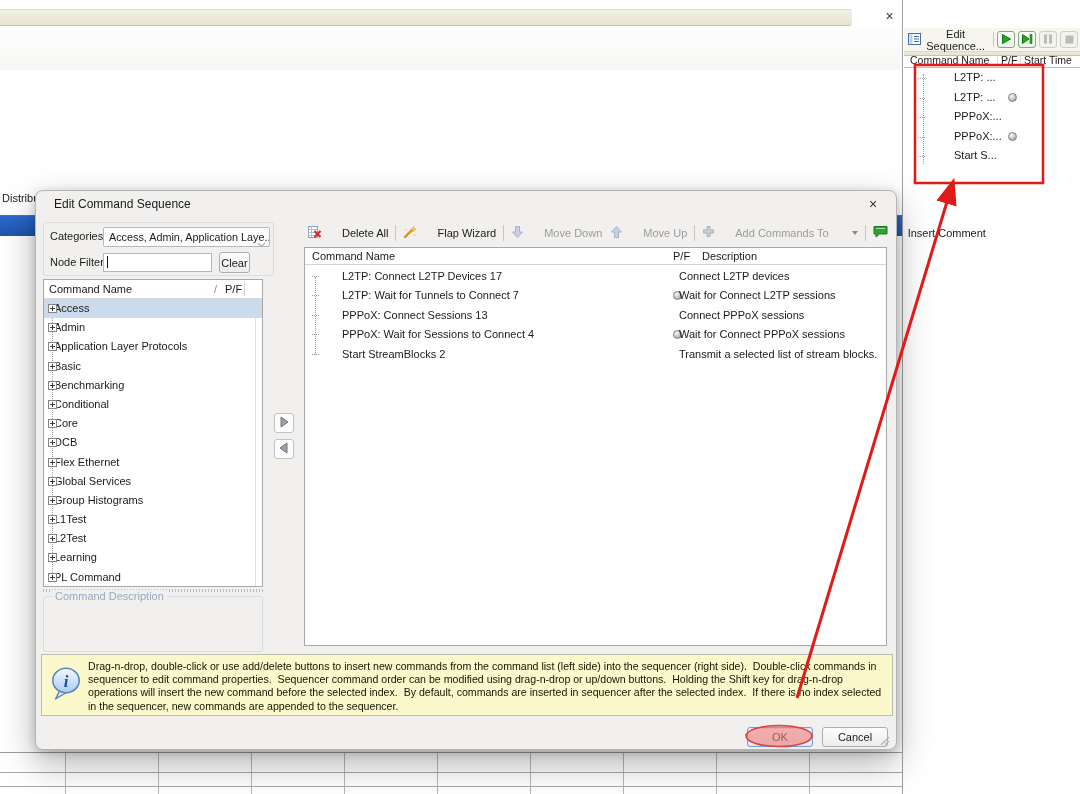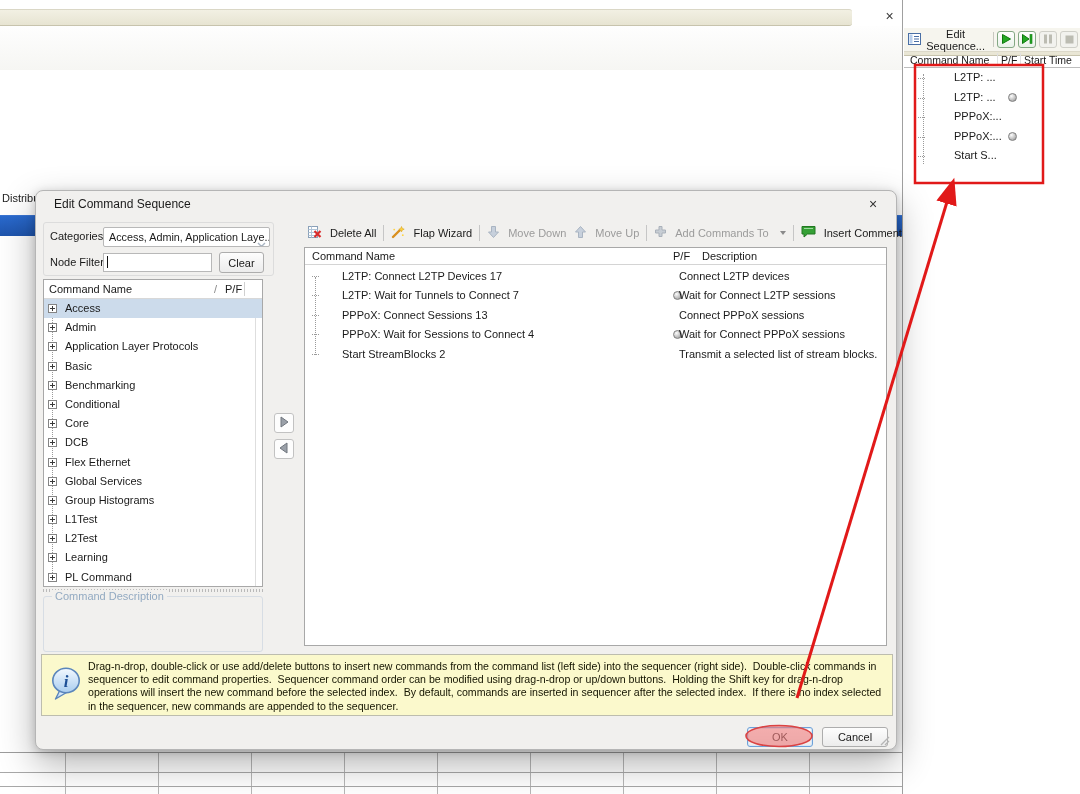--- a/index.html
+++ b/index.html
@@ -61,47 +61,47 @@
   .flabel { position:absolute; }
   .combo { position:absolute; left:59px; top:4px; width:167px; height:20px; background:#fff;
            border:1px solid #b8b8b8; border-radius:2px; line-height:18px; padding-left:5px;
            font-size:10.8px; white-space:nowrap; overflow:hidden; }
   .combo .chev { position:absolute; right:3px; top:7px; }
   .nf-wrap { position:absolute; left:59px; top:30px; width:109px; height:19px; }
   .nf-wrap input { width:100%; height:100%; border:1px solid #b8b8b8; background:#fff; font:inherit; padding:0 3px; }
   .caret { position:absolute; left:4px; top:3px; width:1px; height:12px; background:#111; }
   .btn { background:linear-gradient(#fdfdfd,#ececec); border:1px solid #adadad; border-radius:3px;
          font:inherit; color:#1a1a1a; }
-  .clear-btn { position:absolute; left:175px; top:29px; width:45px; height:21px; }
+  .clear-btn { position:absolute; left:175px; top:29px; width:31px; height:21px; }
 
   .tree { position:absolute; left:7px; top:88px; width:220px; height:308px; background:#fff;
           border:1px solid #a8a8a8; overflow:hidden; }
   .tree-head { position:absolute; left:0; top:0; width:100%; height:19px; border-bottom:1px solid #d8d8d8; }
   .tree-head .hd { position:absolute; top:3px; }
   .tree-head .hdiv { position:absolute; left:200px; top:2px; width:1px; height:14px; background:#d0d0d0; }
   .tree-colline { position:absolute; left:211px; top:19px; bottom:0; width:1px; background:#dedede; }
   .tree-vline { position:absolute; left:8px; top:28px; height:269px; border-left:1px dotted #9a9a9a; }
   #treeRows { position:absolute; left:0; top:19px; width:100%; }
-  .trow { position:relative; height:19.2px; line-height:19.2px; padding-left:21px; white-space:nowrap; }
+  .trow { position:relative; height:19.2px; line-height:19.2px; padding-left:10px; white-space:nowrap; }
   .trow.sel { background:#ccdbeb; }
   .expander { position:absolute; left:4px; top:5px; width:9px; height:9px; border:1px solid #848484; background:#fff; }
   .expander::before { content:""; position:absolute; left:1px; top:3px; width:5px; height:1px; background:#3a3a3a; }
   .expander::after  { content:""; position:absolute; left:3px; top:1px; width:1px; height:5px; background:#3a3a3a; }
 
   .splitter { position:absolute; left:7px; top:398px; width:220px; height:3px;
               background:repeating-linear-gradient(90deg,#b9b9b9 0 1px,transparent 1px 3px); }
   .descbox { position:absolute; left:7px; top:405px; width:220px; height:56px;
              border:1px solid #d7dde4; border-radius:3px; }
   .descbox .legend { position:absolute; left:8px; top:-7px; background:#f1f0ee; padding:0 3px; color:#93aac2; }
 
   .xfer { position:absolute; left:238px; width:20px; height:20px; background:#fdfdfd;
           border:1px solid #c2c2c2; border-radius:3px; display:flex; align-items:center; justify-content:center; }
 
   .dlg-toolbar { position:absolute; left:268px; top:31px; width:583px; height:21px; display:flex; align-items:center; }
-  .tbi { display:flex; align-items:center; gap:8px; padding:0 4px; white-space:nowrap; }
+  .tbi { display:flex; align-items:center; gap:20px; padding:0 4px; white-space:nowrap; }
   .tsep { width:1px; height:16px; background:#c6c6c6; margin:0 3px; flex:0 0 auto; }
   .dis { color:#9b9b9b; }
   .caret-dn { width:0; height:0; border-left:3.5px solid transparent; border-right:3.5px solid transparent;
               border-top:4px solid #8a8a8a; margin-left:3px; }
 
   .ctable { position:absolute; left:268px; top:56px; width:583px; height:399px; background:#fff;
             border:1px solid #a8a8a8; }
   .ctable .head { position:absolute; left:0; top:0; width:100%; height:17px; border-bottom:1px solid #d4d4d4; }
   .ctable .head .hd { position:absolute; top:2px; }
   .ct-vline { position:absolute; left:10px; top:29px; height:78px; border-left:1px dotted #9a9a9a; }

